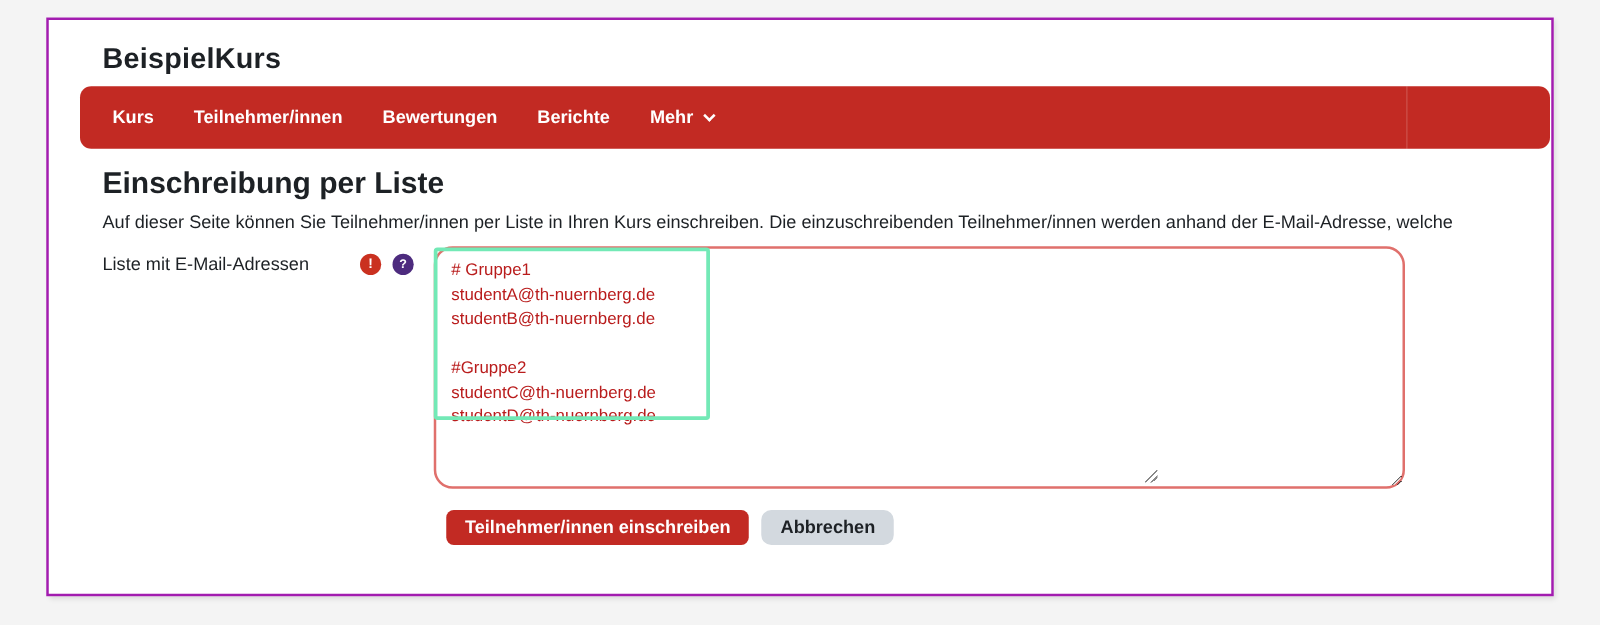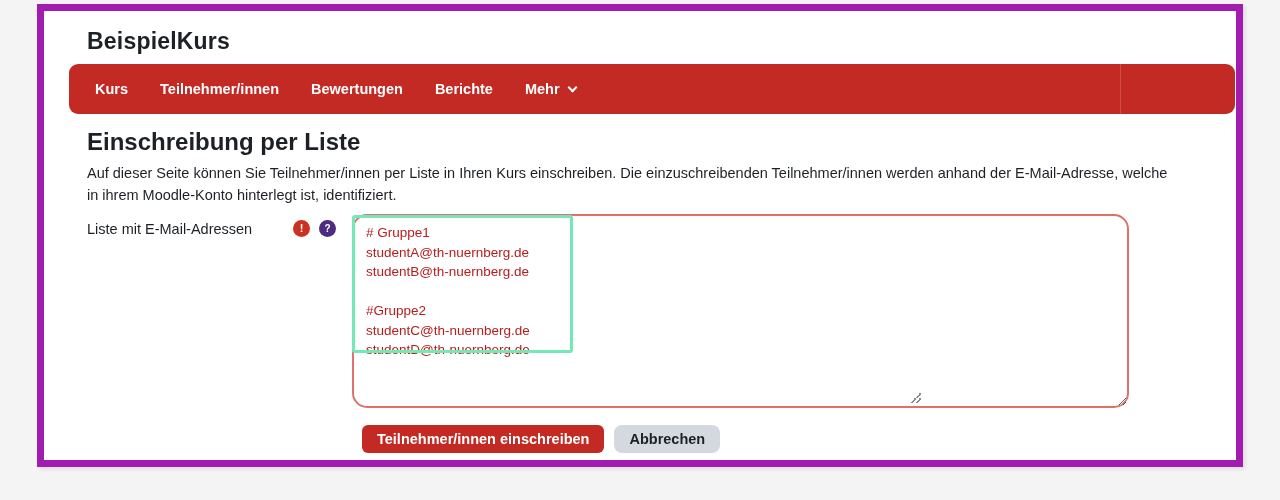--- a/index.html
+++ b/index.html
@@ -5,24 +5,24 @@
   * { box-sizing: border-box; margin: 0; padding: 0; }
   html, body {
     width: 1280px; height: 500px;
     background: #f4f4f4;
     font-family: "Liberation Sans", sans-serif;
     color: #1d2125;
     overflow: hidden;
   }
   .card {
     position: absolute;
-    left: 37px; top: 4px;
+    left: 37px; top: 14px;
     width: 1206px; height: 463px;
     background: #ffffff;
-    border: 7px solid #a21caf;
+    border: 2px solid #a21caf;
     box-shadow: 2px 2px 4px rgba(0,0,0,0.10);
   }
   .course-title {
     margin: 15px 0 0 43px;
     font-size: 23px;
     font-weight: 700;
     line-height: 30px;
     letter-spacing: 0.2px;
   }
   .navbar {
@@ -187,21 +187,20 @@
       <span>Mehr</span>
       <span class="chevron-down"></span>
     </div>
     <div class="nav-seam"></div>
   </nav>
 
   <h2 class="page-heading">Einschreibung per Liste</h2>
 
   <div class="page-desc">
     <div>Auf dieser Seite können Sie Teilnehmer/innen per Liste in Ihren Kurs einschreiben. Die einzuschreibenden Teilnehmer/innen werden anhand der E-Mail-Adresse, welche</div>
-    <div>in ihrem Moodle-Konto hinterlegt ist, identifiziert.</div>
   </div>
 
   <div class="form-row">
     <div class="label-cell">
       <span class="field-label">Liste mit E-Mail-Adressen</span>
       <span class="icon-group">
         <span class="circle-icon required-icon">!</span>
         <span class="circle-icon help-icon">?</span>
       </span>
     </div>

